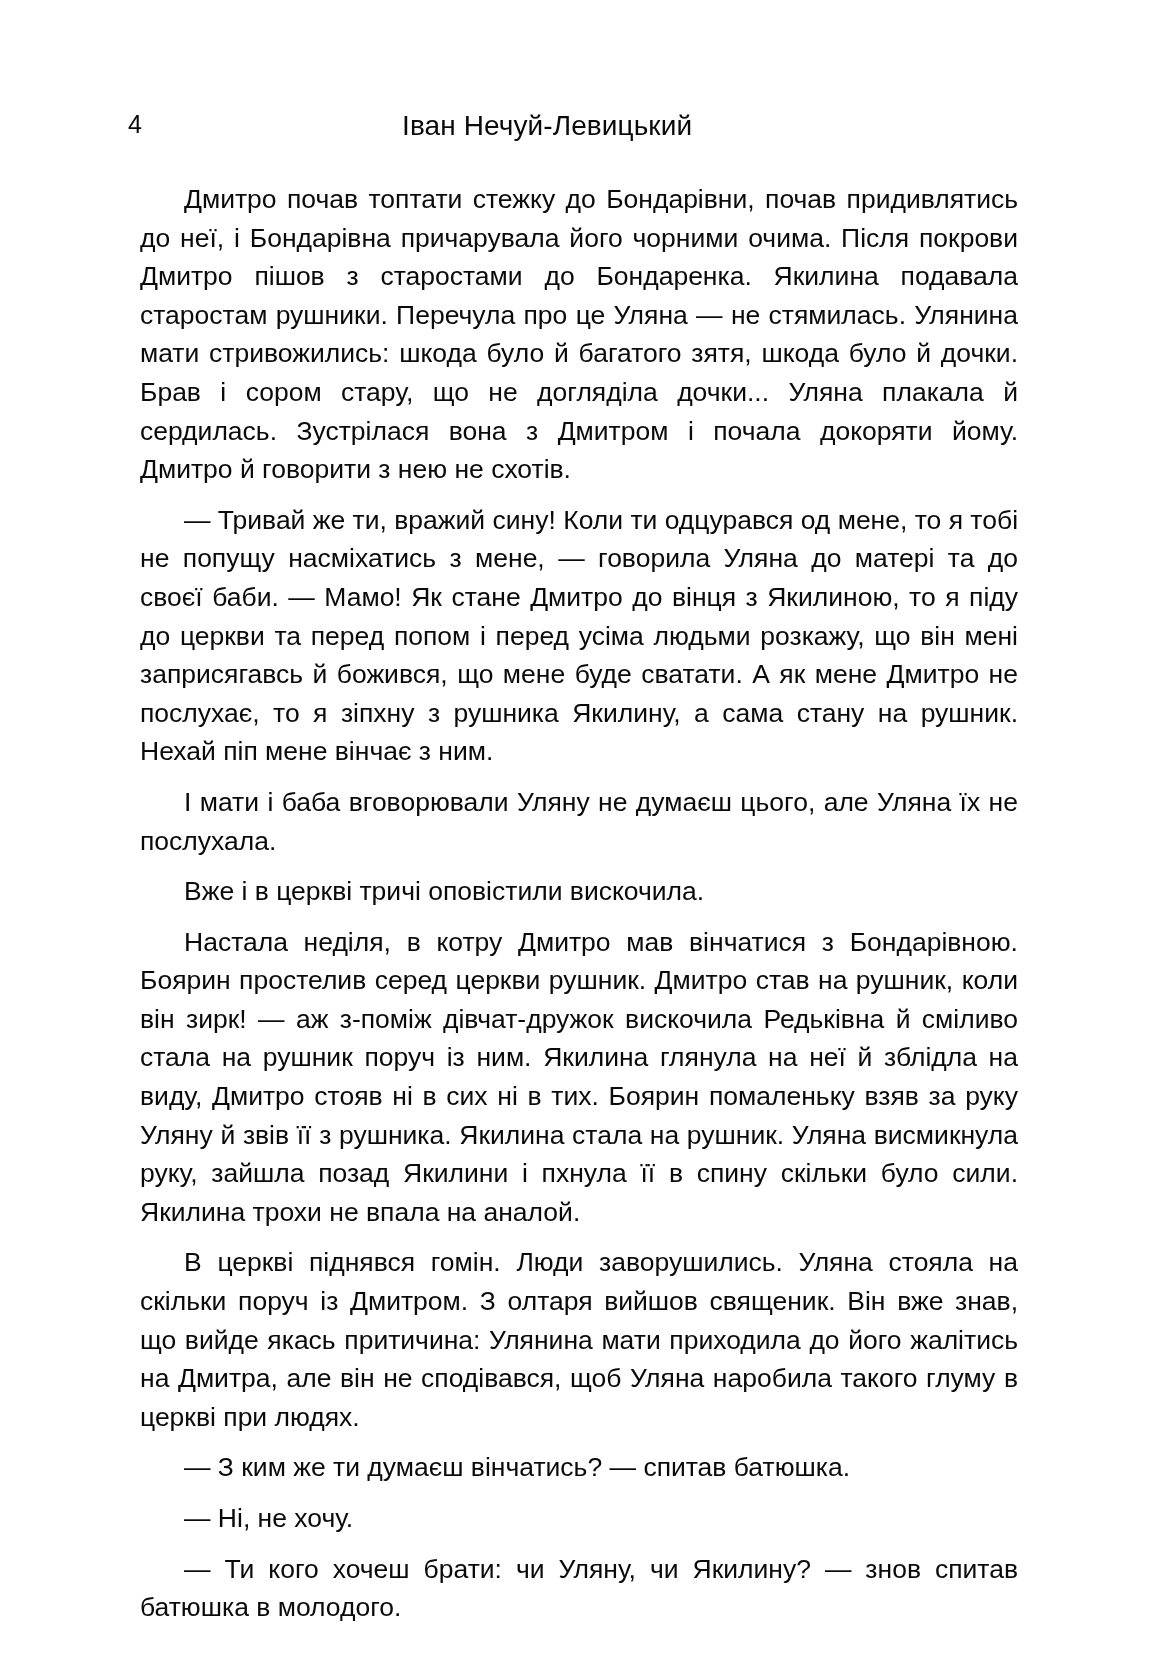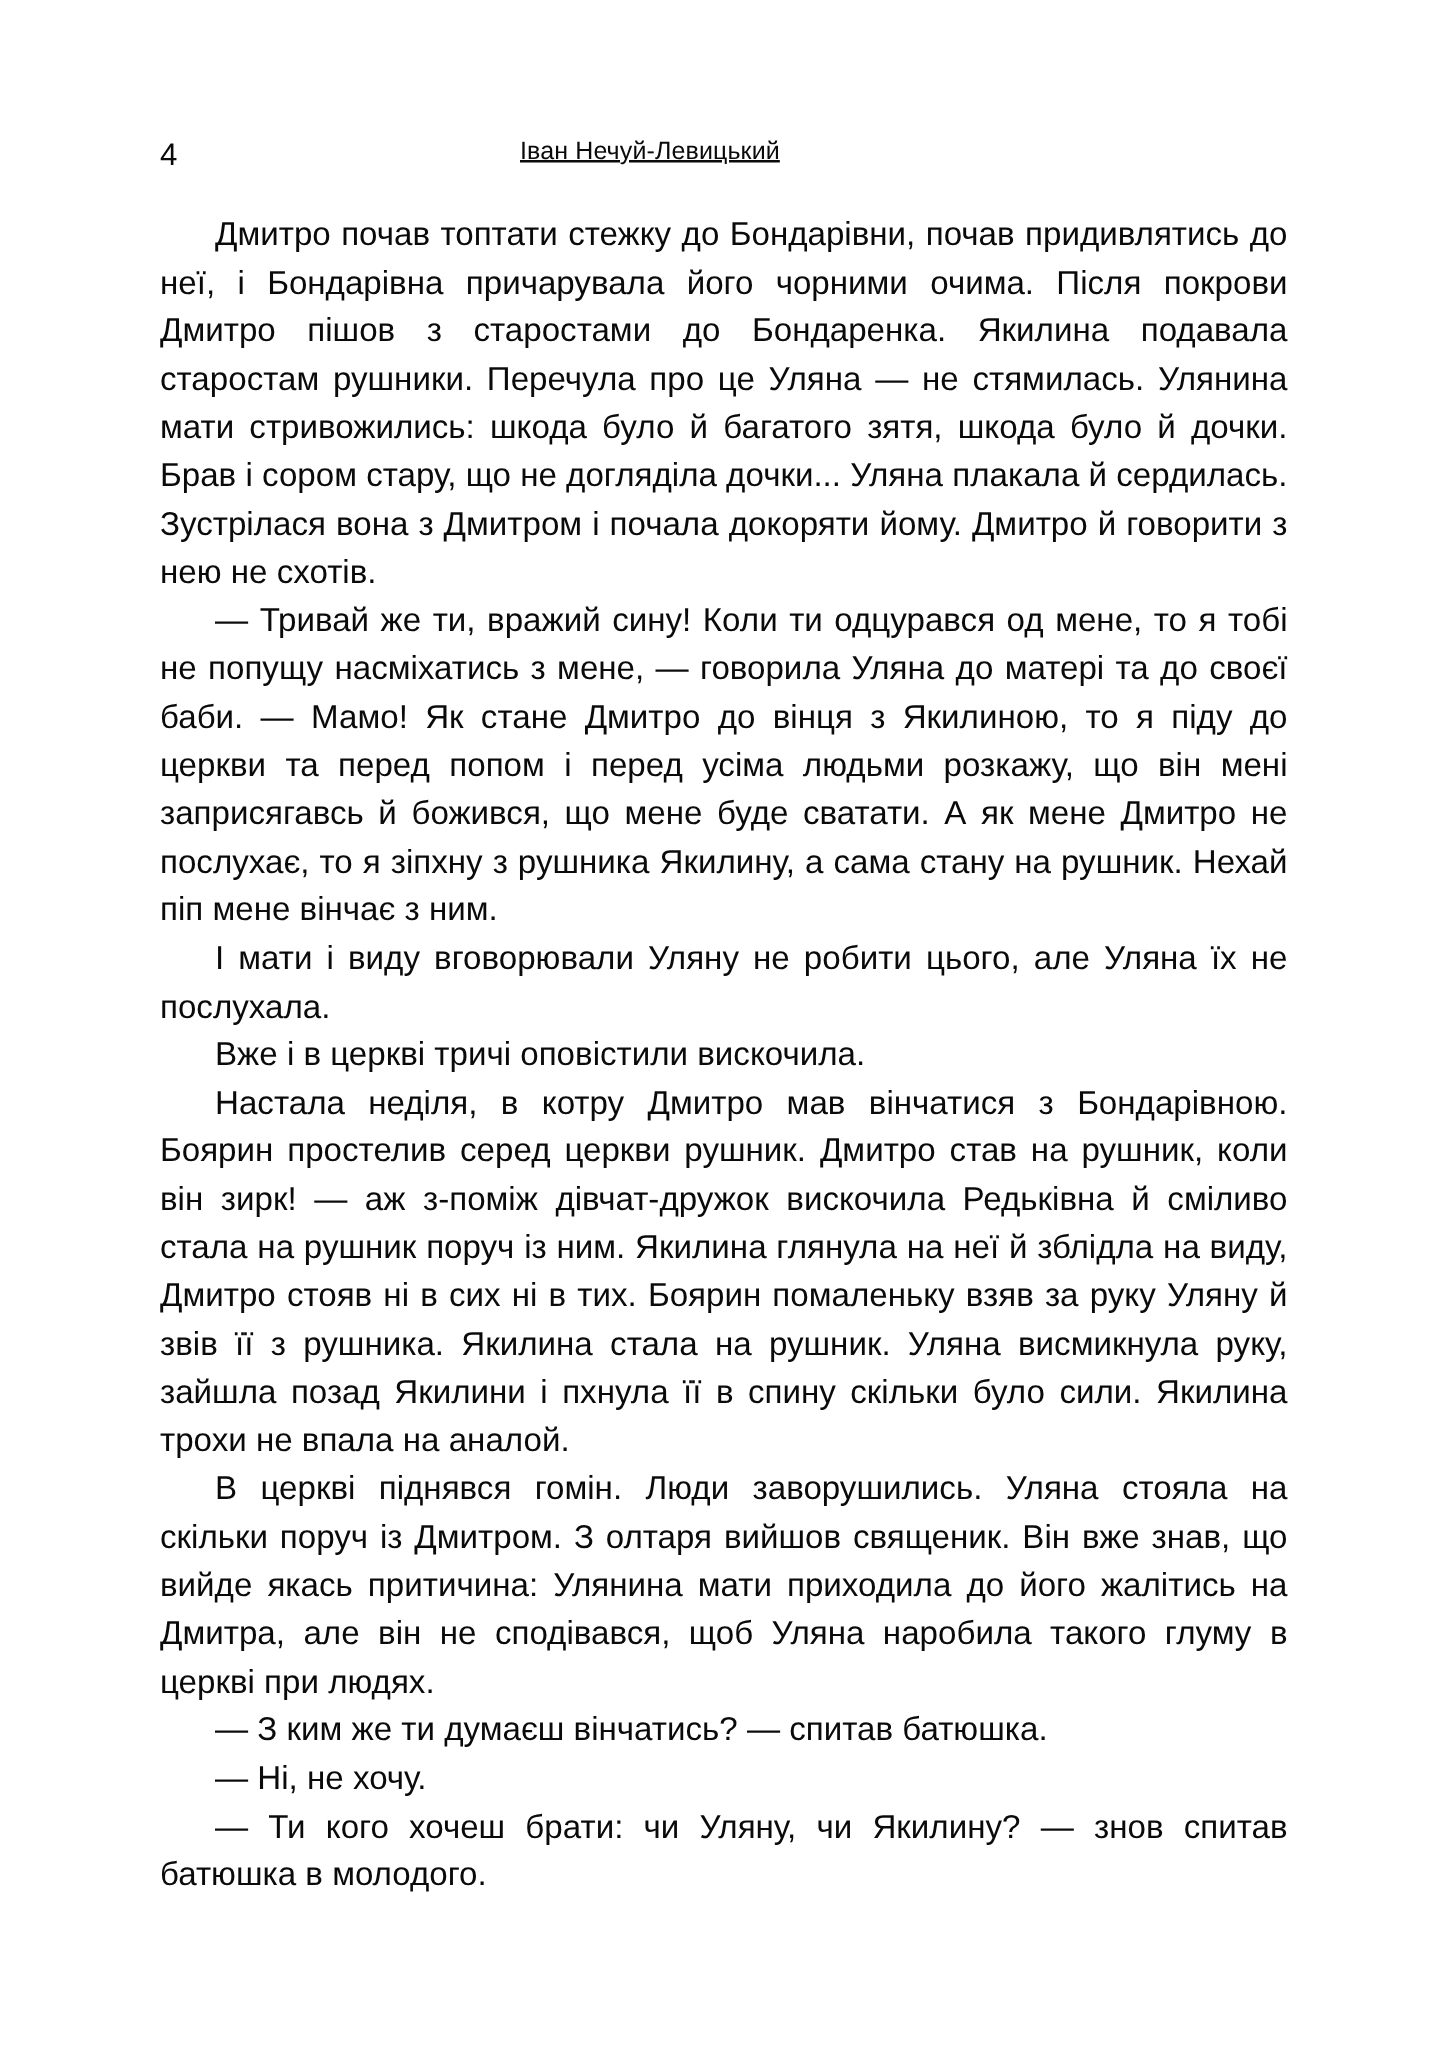--- a/index.html
+++ b/index.html
@@ -26,56 +26,55 @@
     display: flex;
     align-items: baseline;
   }
   .folio {
     font-size: 25px;
     font-weight: 400;
     letter-spacing: 0.2px;
   }
   .running-title {
     position: absolute;
-    left: 288px;
-    font-size: 20px;
+    left: 274px;
+    font-size: 28px;
     font-weight: 400;
     letter-spacing: 0.1px;
-    text-decoration: underline;
   }
   .body-text {
     position: absolute;
     top: 168px;
     left: 128px;
     width: 902px;
     font-size: 26.5px;
     line-height: 38.6px;
     text-align: justify;
     text-justify: inter-word;
     hyphens: manual;
   }
   .body-text p {
-    margin: 0;
+    margin: 12px;
     text-indent: 44px;
   }
 </style>
 </head>
 <body>
 
 <div class="page">
 
   <div class="header">
     <span class="folio">4</span>
     <span class="running-title">Іван Нечуй-Левицький</span>
   </div>
 
   <div class="body-text">
     <p>Дмитро почав топтати стежку до Бондарівни, почав придивлятись до неї, і Бондарівна причарувала його чорними очима. Після покрови Дмитро пішов з старостами до Бондаренка. Якилина подавала старостам рушники. Перечула про це Уляна — не стямилась. Улянина мати стривожились: шкода було й багатого зятя, шкода було й дочки. Брав і сором стару, що не догляділа дочки... Уляна плакала й сердилась. Зустрілася вона з Дмитром і почала докоряти йому. Дмитро й говорити з нею не схотів.</p>
     <p>— Тривай же ти, вражий сину! Коли ти одцурався од мене, то я тобі не попущу насміхатись з мене, — говорила Уляна до матері та до своєї баби. — Мамо! Як стане Дмитро до вінця з Якилиною, то я піду до церкви та перед попом і перед усіма людьми розкажу, що він мені заприсягавсь й божився, що мене буде сватати. А як мене Дмитро не послухає, то я зіпхну з рушника Якилину, а сама стану на рушник. Нехай піп мене вінчає з ним.</p>
-    <p>І мати і виду вговорювали Уляну не робити цього, але Уляна їх не послухала.</p>
+    <p>І мати і баба вговорювали Уляну не думаєш цього, але Уляна їх не послухала.</p>
     <p>Вже і в церкві тричі оповістили вискочила.</p>
     <p>Настала неділя, в котру Дмитро мав вінчатися з Бондарівною. Боярин простелив серед церкви рушник. Дмитро став на рушник, коли він зирк! — аж з-поміж дівчат-дружок вискочила Редьківна й сміливо стала на рушник поруч із ним. Якилина глянула на неї й зблідла на виду, Дмитро стояв ні в сих ні в тих. Боярин помаленьку взяв за руку Уляну й звів її з рушника. Якилина стала на рушник. Уляна висмикнула руку, зайшла позад Якилини і пхнула її в спину скільки було сили. Якилина трохи не впала на аналой.</p>
     <p>В церкві піднявся гомін. Люди заворушились. Уляна стояла на скільки поруч із Дмитром. З олтаря вийшов священик. Він вже знав, що вийде якась притичина: Улянина мати приходила до його жалітись на Дмитра, але він не сподівався, щоб Уляна наробила такого глуму в церкві при людях.</p>
     <p>— З ким же ти думаєш вінчатись? — спитав батюшка.</p>
     <p>— Ні, не хочу.</p>
     <p>— Ти кого хочеш брати: чи Уляну, чи Якилину? — знов спитав батюшка в молодого.</p>
 
   </div>
 
 </div>

